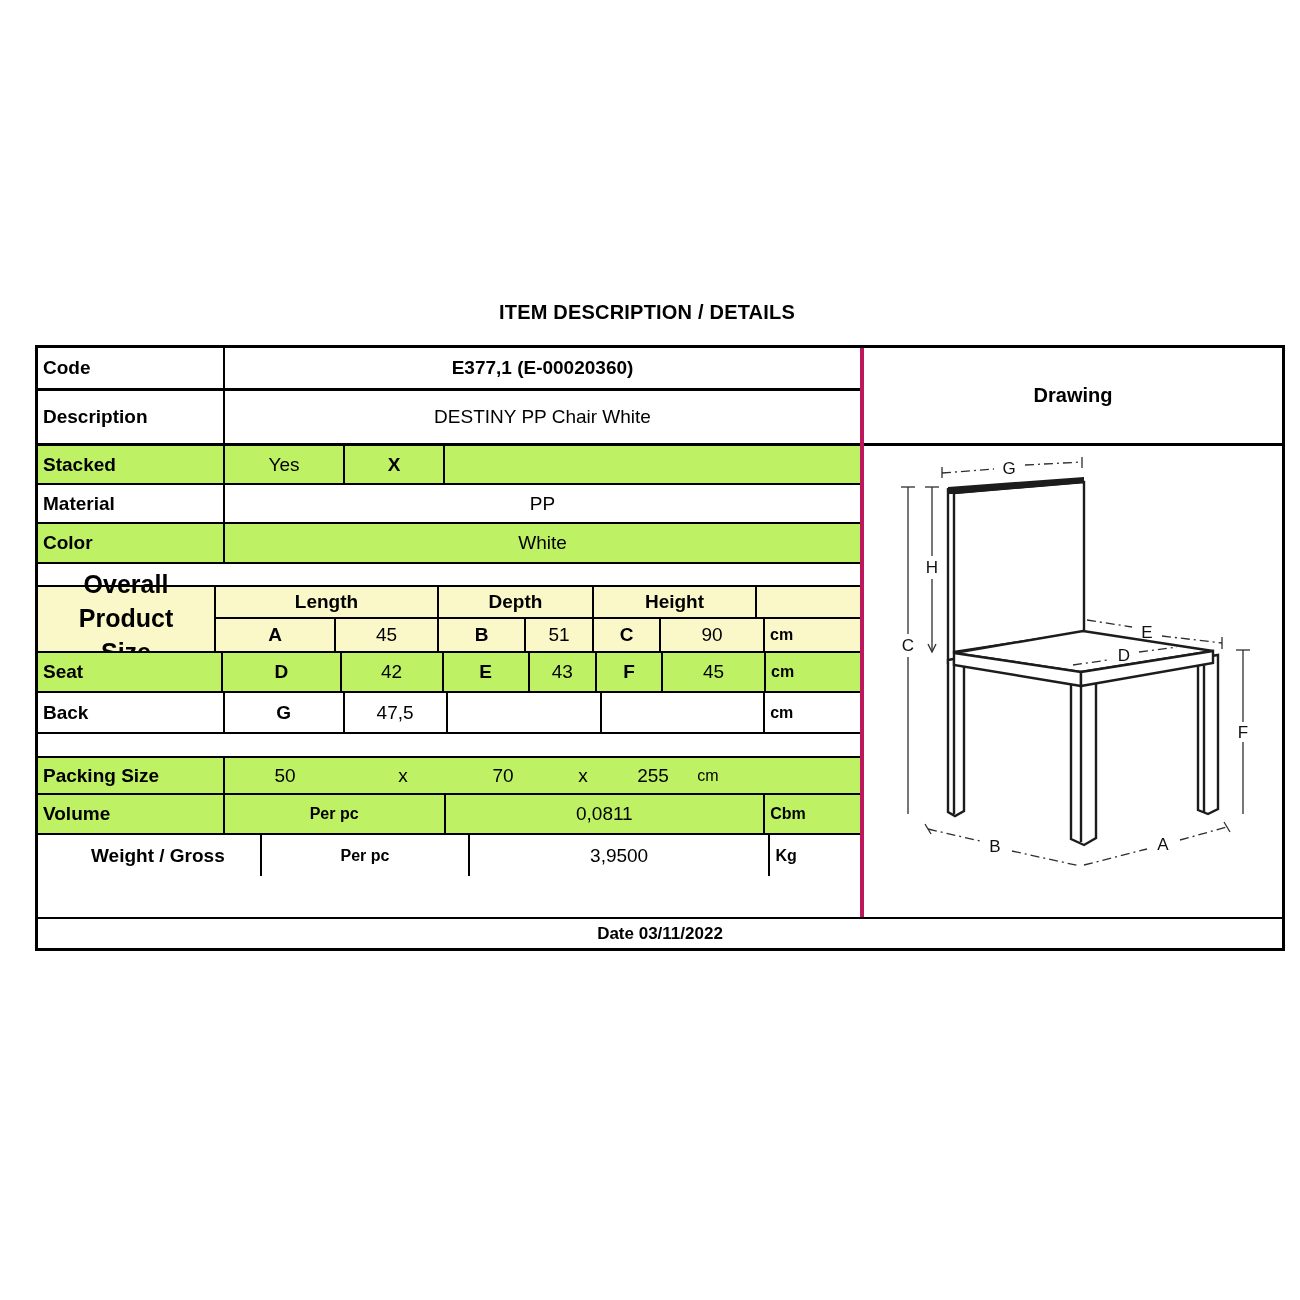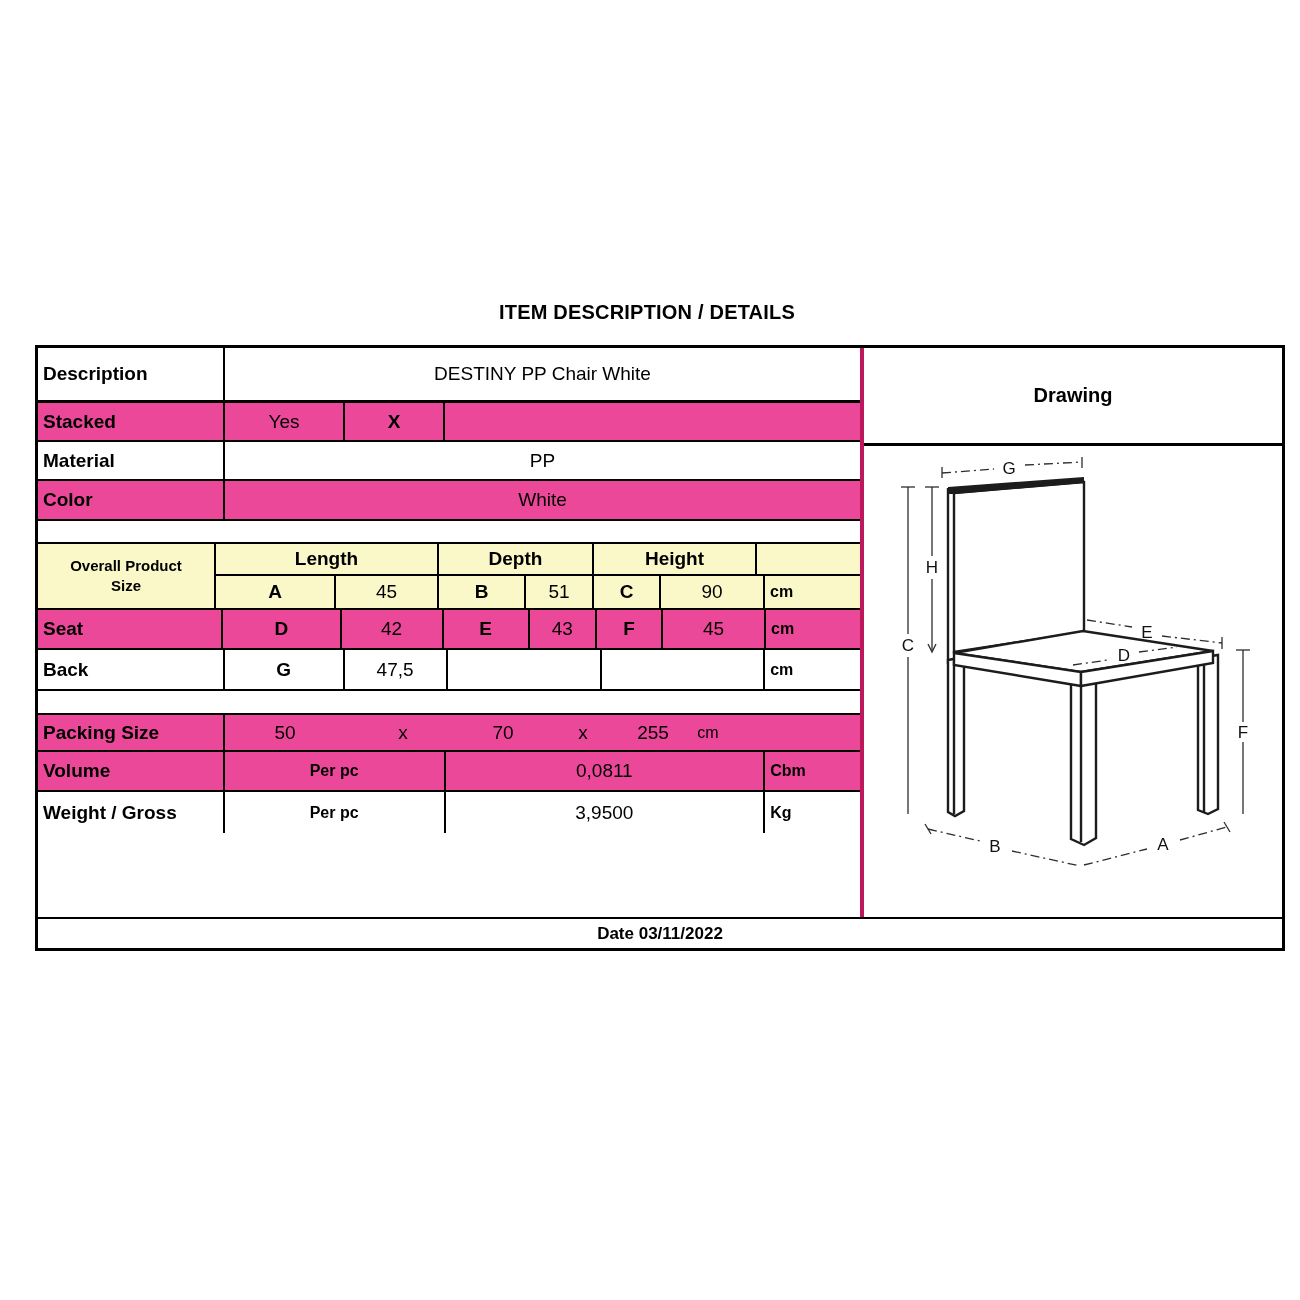--- a/index.html
+++ b/index.html
@@ -15,34 +15,34 @@
   }
   .spec-table {
     position: absolute; left: 35px; top: 345px; width: 1250px;
     border: 3px solid #000; background: #fff;
   }
   .tbody { display: flex; }
   .left-col { width: 822px; display: flex; flex-direction: column; }
   .right-col { width: 422px; border-left: 4px solid #be185d; display: flex; flex-direction: column; }
   .row { display: flex; border-bottom: 2px solid #000; }
   .row.thick { border-bottom-width: 3px; }
-  .row.noline { border-bottom: none; }
+  .row.noline { border-bottom: none; padding-left: 48px; }
   .c { border-right: 2px solid #000; display: flex; align-items: center; justify-content: center;
        font-size: 19px; overflow: hidden; }
   .c.nr { border-right: none; }
   .lab { width: 187px; justify-content: flex-start; padding-left: 5px; font-weight: bold; }
   .val-wide { flex: 1; }
   .unit { width: 95px; justify-content: flex-start; padding-left: 5px; font-weight: bold; font-size: 16px; }
   .bold { font-weight: bold; }
-  .gray  { background: #ec4899; }
+  .gray  { background: #bef264; }
   .yellow{ background: #faf8c8; }
   .small { font-size: 16px; }
   .gap-row { border-right: none; }
   .size-left { width: 187px; border-right: 2px solid #000; display:flex; flex-direction:column;
-               align-items:center; justify-content:center; font-weight:bold; font-size:15px; text-align:center; line-height:1.35;}
+               align-items:center; justify-content:center; font-weight:bold; font-size:25px; text-align:center; line-height:1.35;}
   .size-right { flex: 1; display: flex; flex-direction: column; }
   .srow { display: flex; height: 33px; }
   .srow.top { border-bottom: 2px solid #000; }
   .w120{width:120px}.w103{width:103px}.w87{width:87px}.w68{width:68px}.w67{width:67px}.w96{width:104px}
   .w155{width:155px}.w163{width:163px}.w223{width:223px}.w221{width:221px}.w320{width:320px}.w541{width:541px}.w100{width:100px}
   .date-row { border-top: 2px solid #000; height: 31px; display:flex; align-items:center; justify-content:center;
               font-weight: bold; font-size: 17px; }
   .drawing-header { height: 98px; border-bottom: 3px solid #000; display:flex; align-items:center; justify-content:center;
                     font-weight:bold; font-size:20px; }
   .drawing-area { height: 471px; position: relative; background:#fff; }
@@ -60,20 +60,24 @@
 
 <div class="page">
 
   <div class="doc-title">ITEM DESCRIPTION / DETAILS</div>
 
   <div class="spec-table">
     <div class="tbody">
 
       <div class="left-col">
 
+        <div class="row thick" style="height:43px">
+          <div class="c lab">Code</div>
+          <div class="c val-wide nr bold">E377,1 (E-00020360)</div>
+        </div>
 
         <div class="row thick" style="height:55px">
           <div class="c lab">Description</div>
           <div class="c val-wide nr">DESTINY PP Chair White</div>
         </div>
 
         <div class="row gray" style="height:39px">
           <div class="c lab">Stacked</div>
           <div class="c w120">Yes</div>
           <div class="c w100 bold">X</div>

